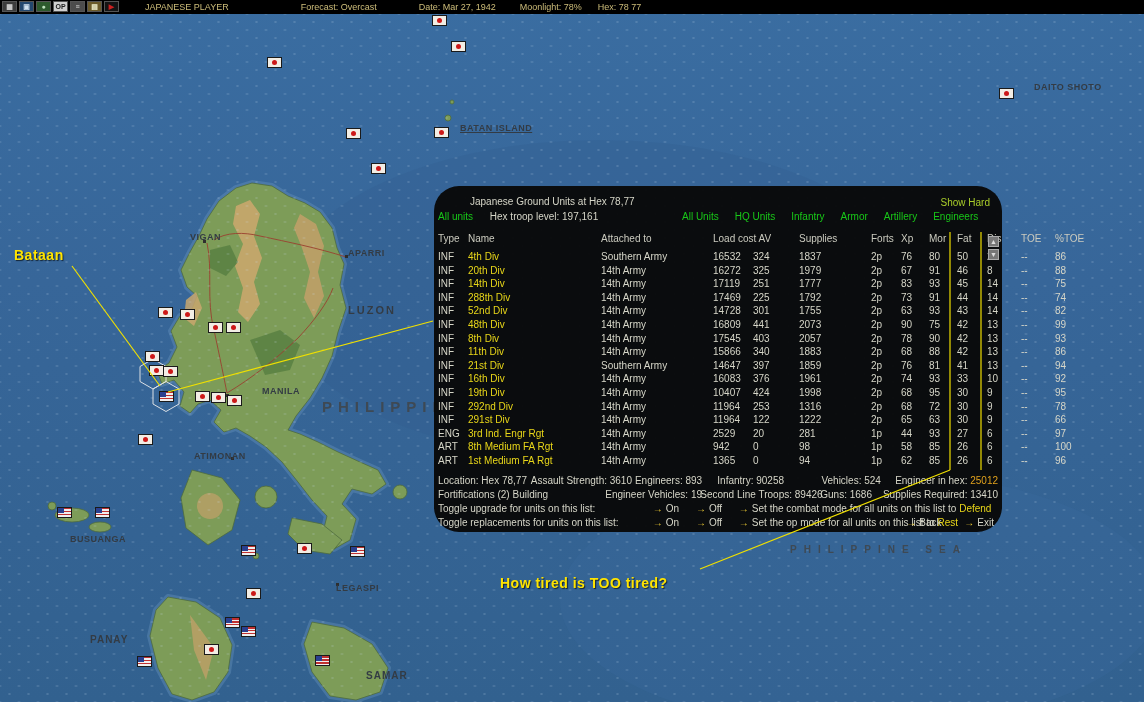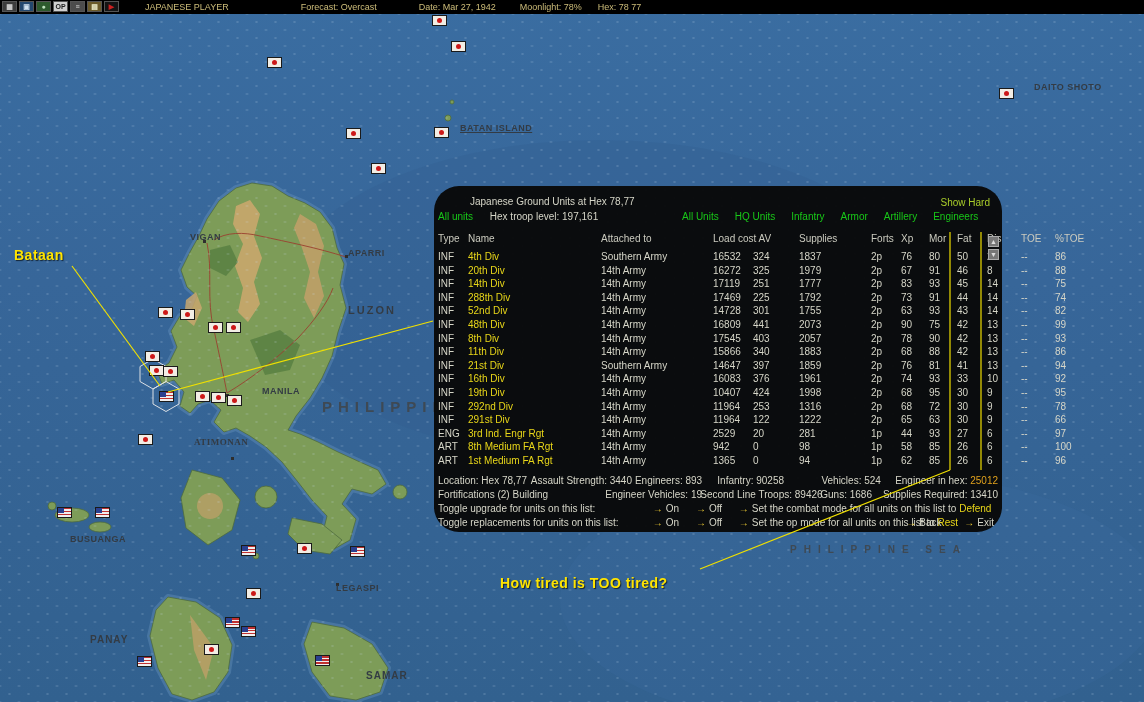--- a/index.html
+++ b/index.html
@@ -123,21 +123,21 @@
         <polygon points="153,359 166,366.5 166,381.5 153,389 140,381.5 140,366.5"></polygon>
         <polygon points="166,381.5 179,389 179,404 166,411.5 153,404 153,389"></polygon>
       </g>
     </svg>
     <div id="hexdots"></div>
     <div id="map-labels">
         <div class="map-label" style="left: 190px; top: 232px; font-size: 9px;">VIGAN</div>
         <div class="map-label" style="left: 348px; top: 248px; font-size: 9px;">APARRI</div>
         <div class="map-label" style="left: 348px; top: 304px; font-size: 11px; letter-spacing: 2px;">LUZON</div>
         <div class="map-label" style="left: 234px; top: 386px; font-size: 9px; margin-left: 28px;">MANILA</div>
-        <div class="map-label" style="left: 194px; top: 437px; font-size: 9px; font-family: Liberation Serif, serif;">ATIMONAN</div>
+        <div class="map-label" style="left: 194px; top: 451px; font-size: 9px;">ATIMONAN</div>
         <div class="map-label" style="left: 70px; top: 534px; font-size: 9px;">BUSUANGA</div>
         <div class="map-label" style="left: 336px; top: 583px; font-size: 9px;">LEGASPI</div>
         <div class="map-label" style="left: 90px; top: 634px; font-size: 10px; letter-spacing: 1px;">PANAY</div>
         <div class="map-label" style="left: 366px; top: 670px; font-size: 10px; letter-spacing: 1px;">SAMAR</div>
         <div class="map-label" style="left: 460px; top: 123px; font-size: 9px; text-decoration: underline;">BATAN ISLAND</div>
         <div class="map-label" style="left: 1034px; top: 82px; font-size: 9px;">DAITO SHOTO</div>
         <div class="map-label" style="left: 322px; top: 398px; font-size: 15px; letter-spacing: 6px; color: rgb(62, 73, 84);">PHILIPPINES</div>
         <div class="map-label" style="left: 790px; top: 544px; font-size: 10px; letter-spacing: 7px; color: rgb(62, 73, 84);">PHILIPPINE SEA</div>
       </div>
     <div id="map-markers">
@@ -450,21 +450,21 @@
   </div>
       </div>
 
     <div id="p-scroll">
       <div class="sbtn">▲</div>
       <div class="sbtn">▼</div>
     </div>
 
     <div class="p-info i1">
       <span class="w107">Location: Hex 78,77</span>
-      <span class="w120">Assault Strength: 3440</span>
+      <span class="w120">Assault Strength: 3610</span>
       <span class="w95">Engineers: 893</span>
       <span class="w120">Infantry: 90258</span>
       <span class="w85">Vehicles: 524</span>
       <span><i class="plain">Engineer in hex:</i> <b class="orange">25012</b></span>
     </div>
     <div class="p-info i2">
       <span class="w227">Fortifications (2) Building</span>
       <span class="w95">Engineer Vehicles: 19</span>
       <span class="w120">Second Line Troops: 89426</span>
       <span class="w85">Guns: 1686</span>

